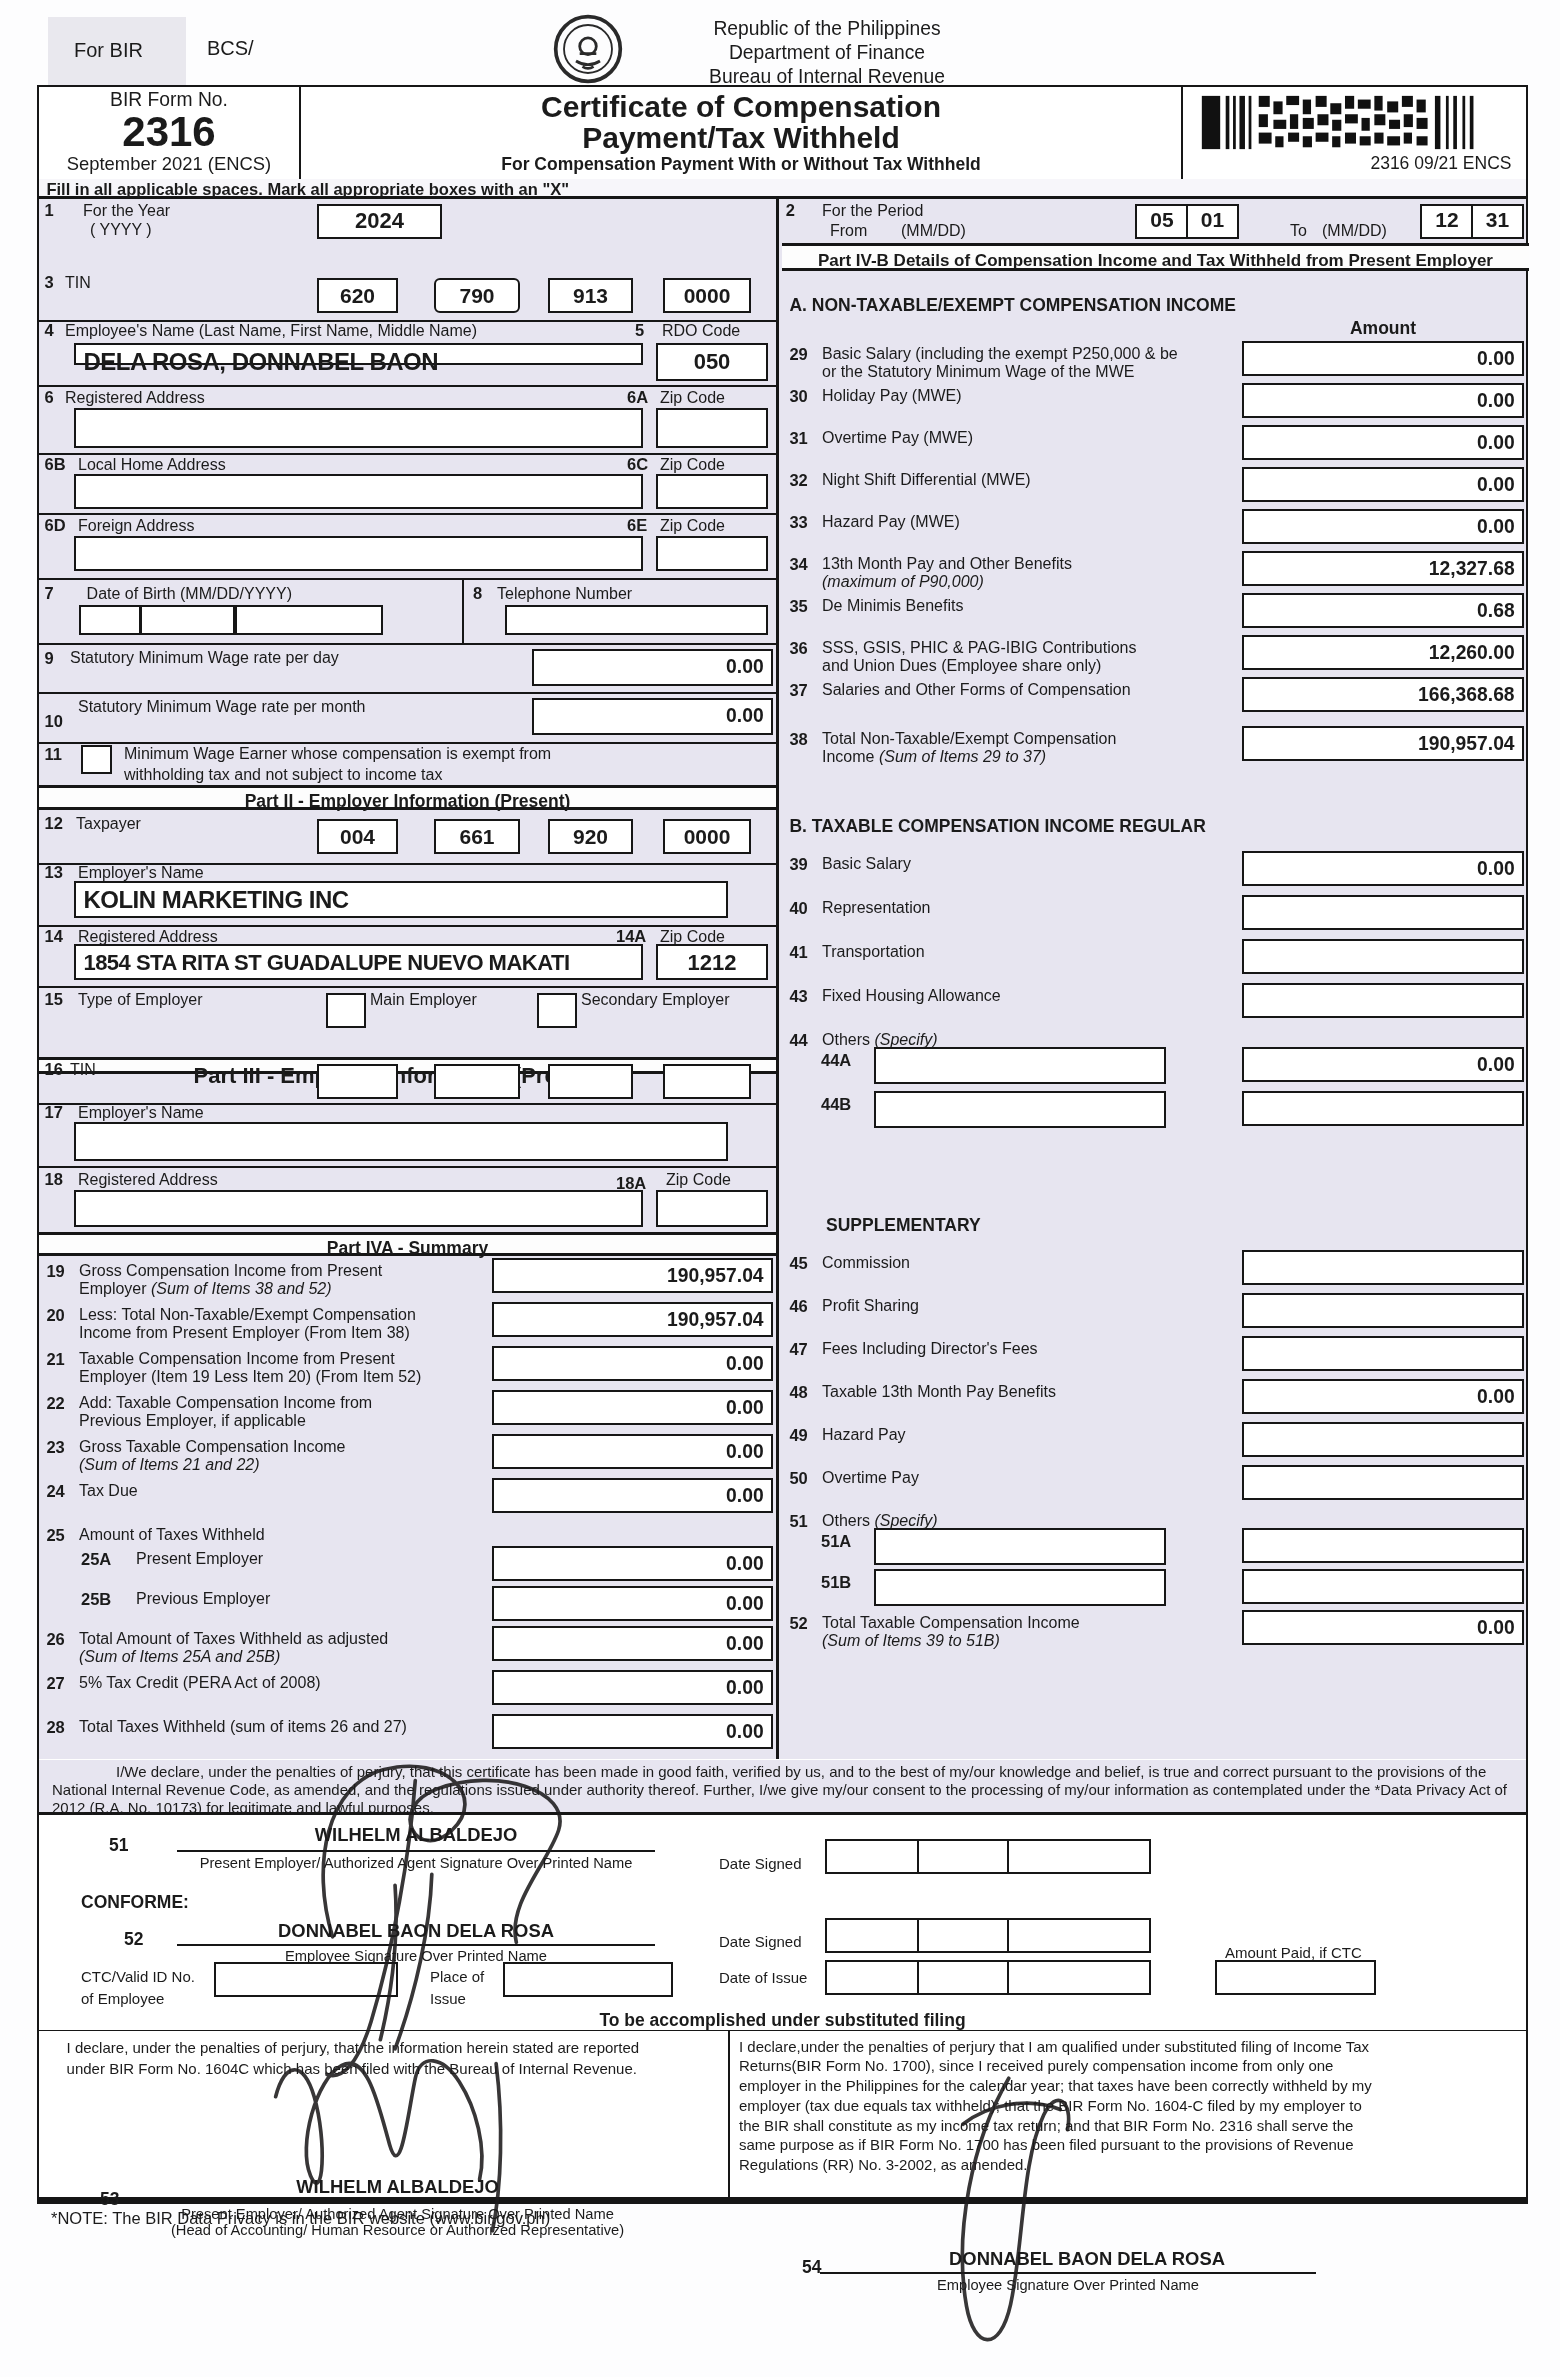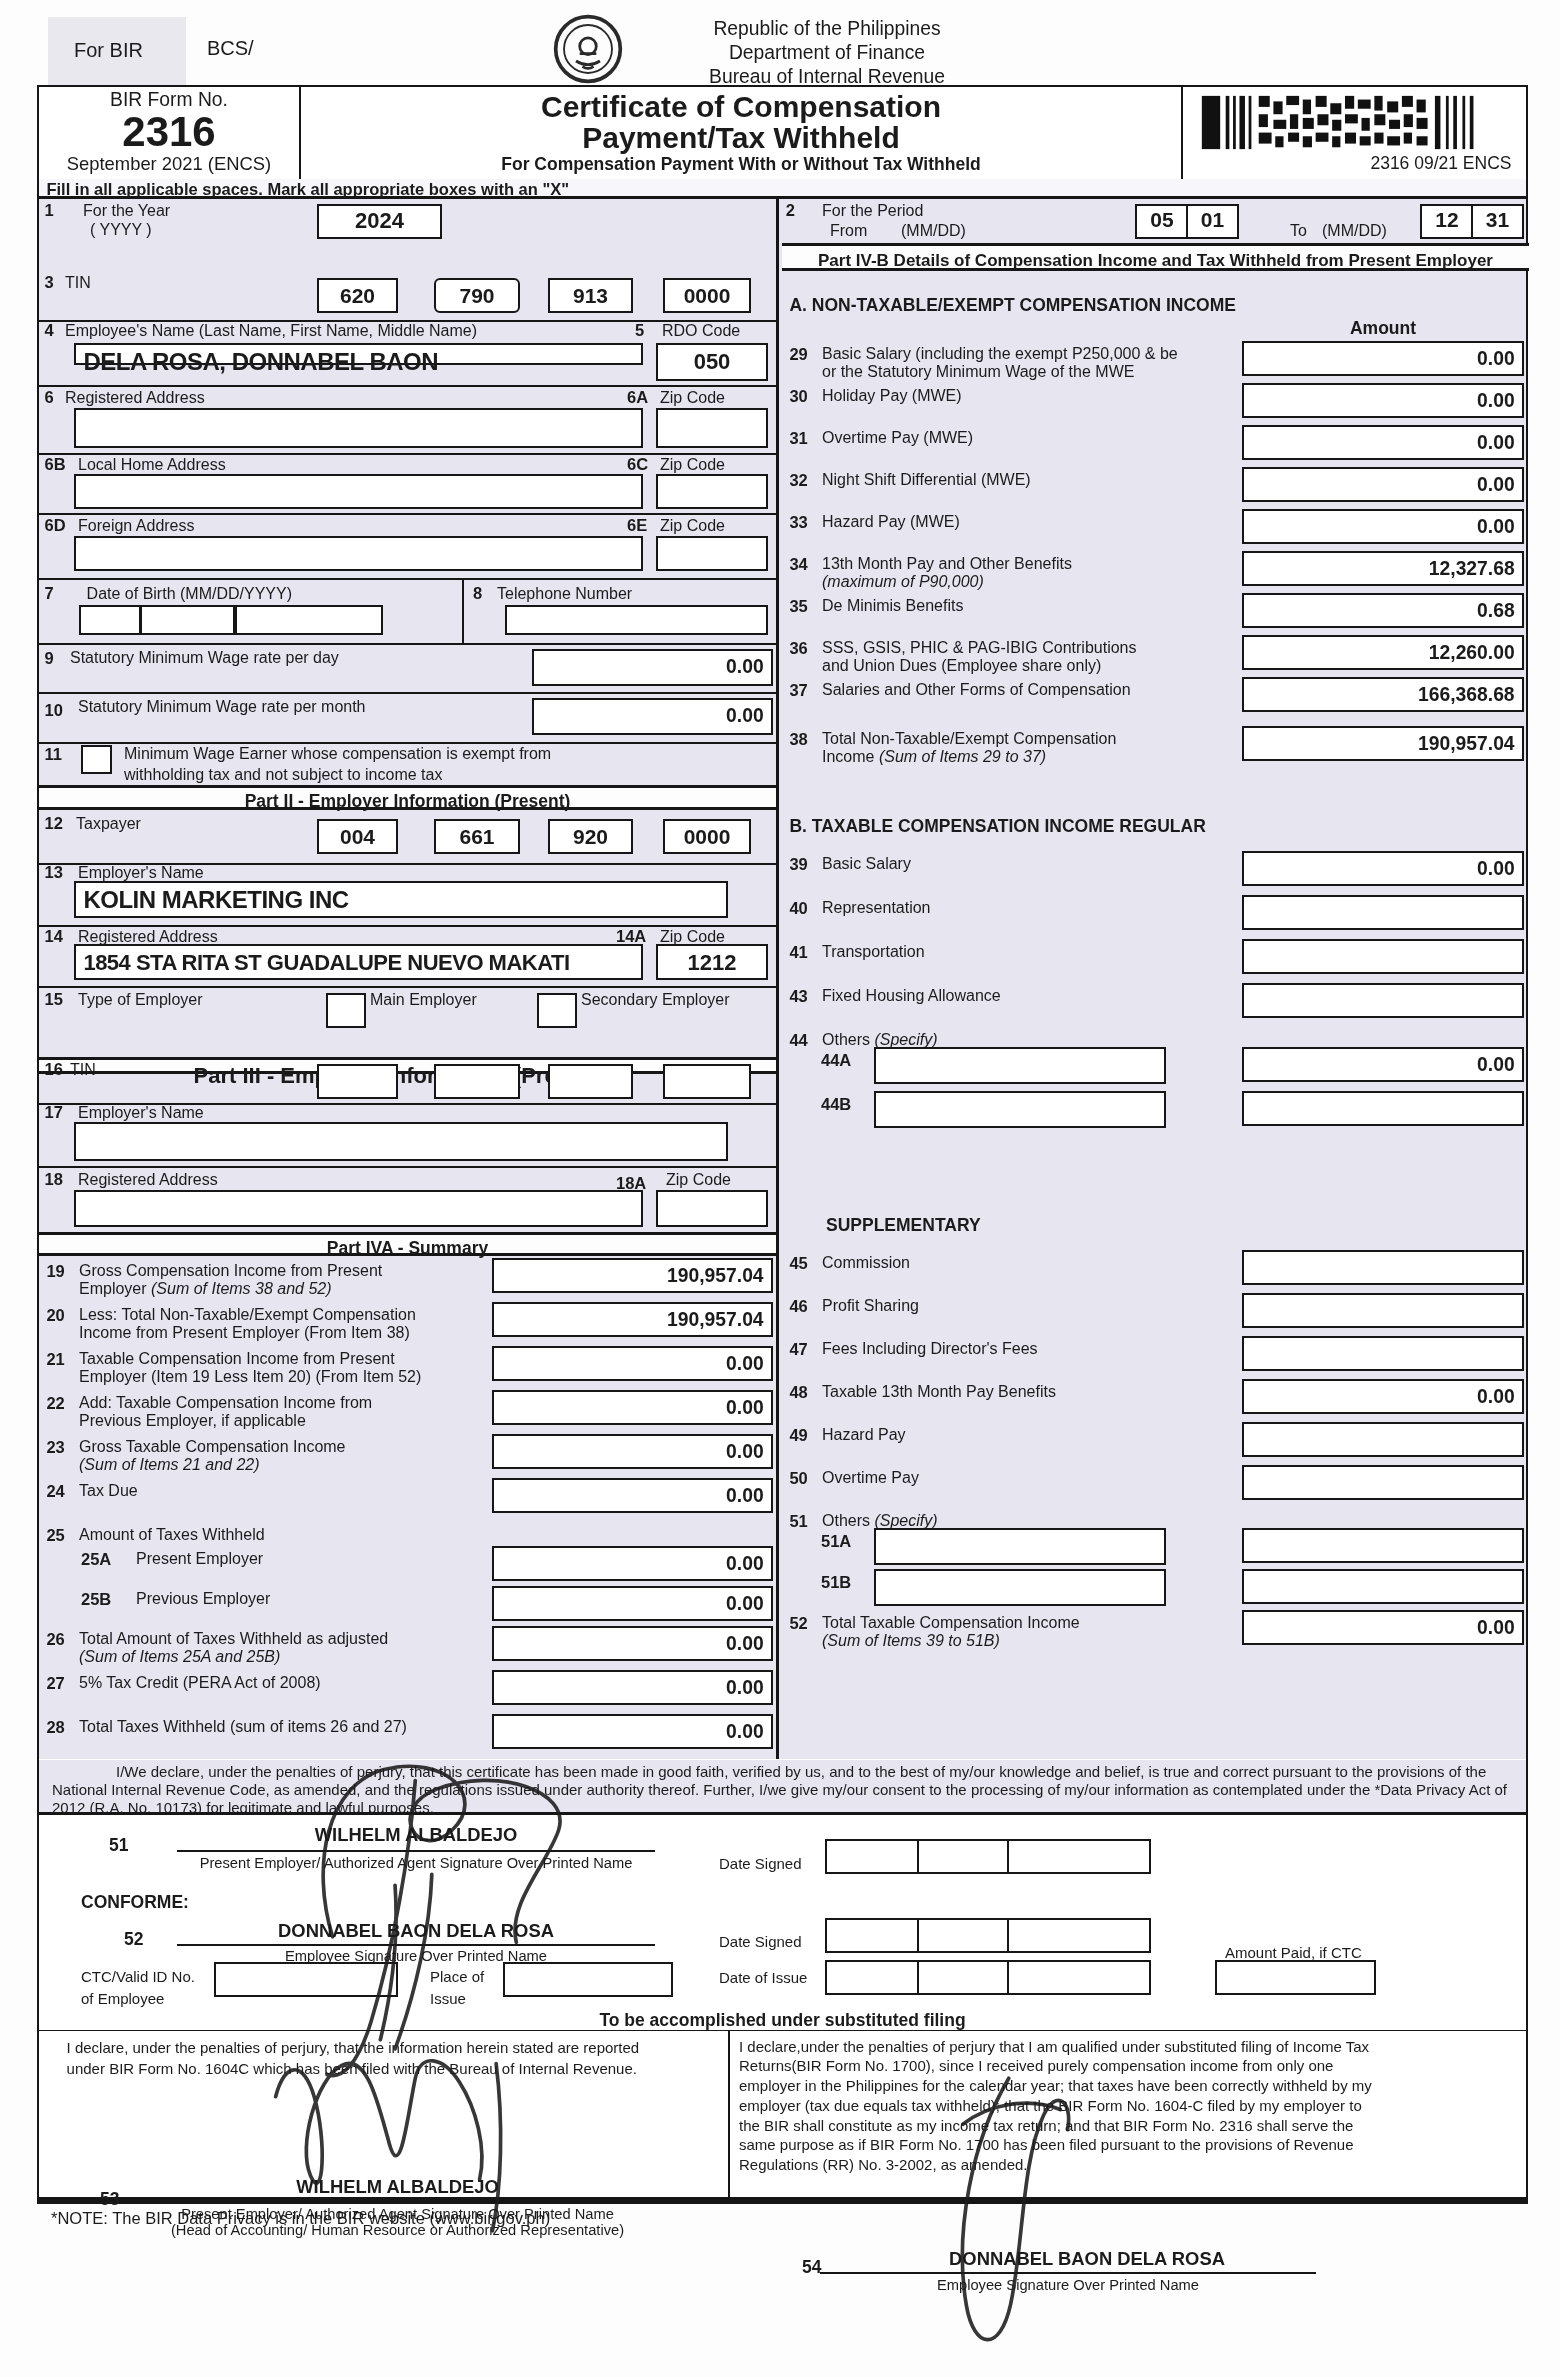--- a/index.html
+++ b/index.html
@@ -229,21 +229,21 @@
           <div class="box" style="left:466px;top:26px;width:263px;height:30px;"></div>
         </div>
 
         <div class="lrow" style="top:444px;height:49px;">
           <span class="inum ab" style="left:5.5px;top:5.5px;">9</span>
           <span class="ab lbl" style="left:31px;top:6.4px;">Statutory Minimum Wage rate per day</span>
           <div class="box" style="left:493px;top:5.5px;width:241px;height:37px;font-weight:bold;font-size:19.3px;text-align:right;padding:5.5px 7.4px 0 0;">0.00</div>
         </div>
 
         <div class="lrow" style="top:493px;height:50px;">
-          <span class="inum ab" style="left:5.5px;top:9px;">10</span>
+          <span class="inum ab" style="left:5.5px;top:20px;">10</span>
           <span class="ab lbl" style="left:39px;top:6.4px;">Statutory Minimum Wage rate per month</span>
           <div class="box" style="left:493px;top:5.5px;width:241px;height:37px;font-weight:bold;font-size:19.3px;text-align:right;padding:5.5px 7.4px 0 0;">0.00</div>
         </div>
 
         <div class="lrow" style="top:542px;height:44px;border-bottom:none;">
           <span class="inum ab" style="left:5.5px;top:3.7px;">11</span>
           <div class="cbx" style="left:42px;top:3.7px;"></div>
           <div class="ab lbl" style="left:85px;top:2.8px;line-height:1.3;">
             <div>Minimum Wage Earner whose compensation is exempt from</div>
             <div>withholding tax and not subject to income tax</div>

